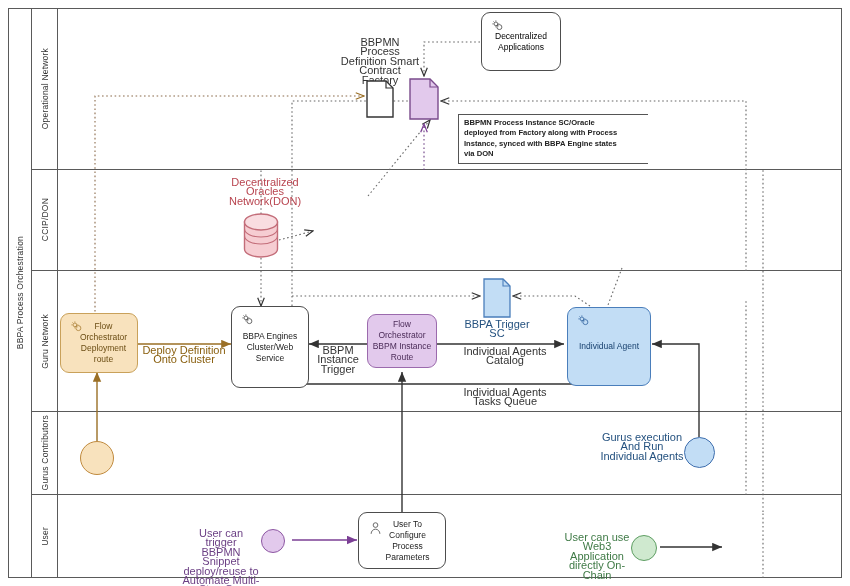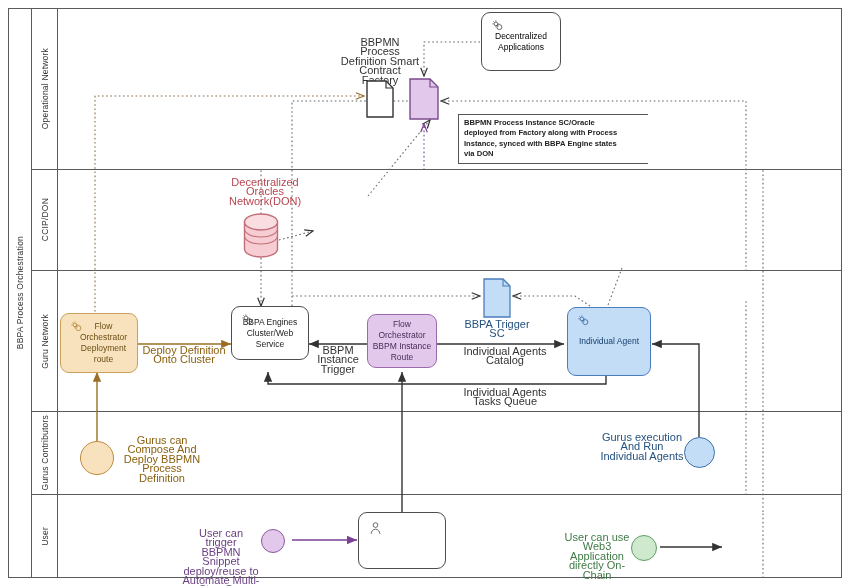--- a/index.html
+++ b/index.html
@@ -241,21 +241,21 @@
           <path d="M9 2.6v2M9 15.4v-2M2.6 9h2M15.4 9h-2M4.6 4.6l1.4 1.4M13.4 13.4l-1.4-1.4"></path>
         </g>
       </svg>
       <span style="white-space:pre-line;padding-left:9px;">Flow
 Orchestrator
 Deployment
 route</span>
     </div>
   </div>
 
-  <div class="node task-white" style="left:231px;top:306px;width:78px;height:54px;">
+  <div class="node task-white" style="left:231px;top:306px;width:78px;height:82px;">
     <div class="node-inner">
       <svg class="gear-ic" viewBox="0 0 24 24">
         <g fill="none" stroke="#555" stroke-width="1.6">
           <circle cx="9" cy="9" r="3.4"></circle>
             <circle cx="15.5" cy="15" r="4.6"></circle>
           <path d="M9 2.6v2M9 15.4v-2M2.6 9h2M15.4 9h-2M4.6 4.6l1.4 1.4M13.4 13.4l-1.4-1.4"></path>
         </g>
       </svg>
       <span style="white-space:pre-line;">BBPA Engines
 Cluster/Web
@@ -273,21 +273,21 @@
   </div>
 
   <div class="doc" style="left:483px;top:278px;">
     <svg width="28" height="40" viewBox="0 0 28 40">
       <path d="M1,1 H20 L27,8 V39 H1 Z" fill="#c2ddf5" stroke="#4a7ebb" stroke-width="1.3"></path>
       <path d="M20,1 V8 H27" fill="none" stroke="#4a7ebb" stroke-width="1.1"></path>
     </svg>
   </div>
   <div class="lbl lbl-blue" style="left:457px;top:320px;width:80px;">BBPA Trigger SC</div>
 
-  <div class="node task-blue" style="left:567px;top:307px;width:84px;height:69px;">
+  <div class="node task-blue" style="left:567px;top:307px;width:84px;height:79px;">
     <div class="node-inner">
       <svg class="gear-ic" viewBox="0 0 24 24">
         <g fill="none" stroke="#3a6ba5" stroke-width="1.6">
           <circle cx="9" cy="9" r="3.4"></circle>
             <circle cx="15.5" cy="15" r="4.6"></circle>
           <path d="M9 2.6v2M9 15.4v-2M2.6 9h2M15.4 9h-2M4.6 4.6l1.4 1.4M13.4 13.4l-1.4-1.4"></path>
         </g>
       </svg>
       <span>Individual Agent</span>
     </div>
@@ -299,24 +299,20 @@
   <div class="lbl lbl-dark" style="left:308px;top:346px;width:60px;white-space:pre-line;">BBPM Instance
 Trigger</div>
 
   <div class="lbl lbl-dark" style="left:462px;top:347px;width:86px;white-space:pre-line;">Individual Agents
 Catalog</div>
 
   <div class="lbl lbl-dark" style="left:462px;top:388px;width:86px;white-space:pre-line;">Individual Agents
 Tasks Queue</div>
 
   <div class="ev ev-orange" style="left:80px;top:441px;width:34px;height:34px;"></div>
-  <div class="lbl lbl-orange" style="left:118px;top:436px;width:88px;white-space:pre-line;">Gurus can
-Compose And
-Deploy BBPMN
-Process Definition</div>
 
   <div class="ev ev-blue" style="left:684px;top:437px;width:31px;height:31px;"></div>
   <div class="lbl lbl-blue" style="left:600px;top:433px;width:84px;white-space:pre-line;">Gurus execution
 And Run
 Individual Agents</div>
 
   <div class="lbl lbl-purple" style="left:182px;top:505px;width:78px;white-space:pre-line;margin-top:24px;">User can trigger
 BBPMN Snippet
 deploy/reuse to
 Automate Multi-
@@ -327,20 +323,24 @@
   <div class="ev ev-purple" style="left:261px;top:529px;width:24px;height:24px;"></div>
 
   <div class="node task-white" style="left:358px;top:512px;width:88px;height:57px;">
     <div class="node-inner">
       <svg class="user-ic" viewBox="0 0 22 24">
         <g fill="none" stroke="#555" stroke-width="1.5">
           <circle cx="11" cy="7" r="4"></circle>
           <path d="M3.5,22 a7.5,8 0 0 1 15,0"></path>
         </g>
       </svg>
+      <span style="white-space:pre-line;padding-left:11px;">User To
+Configure
+Process
+Parameters</span>
     </div>
   </div>
 
   <div class="lbl lbl-green" style="left:556px;top:533px;width:82px;white-space:pre-line;text-align:center;">User can use
 Web3 Application
 directly On-Chain</div>
 
   <div class="ev ev-green" style="left:631px;top:535px;width:26px;height:26px;"></div>
 
 

